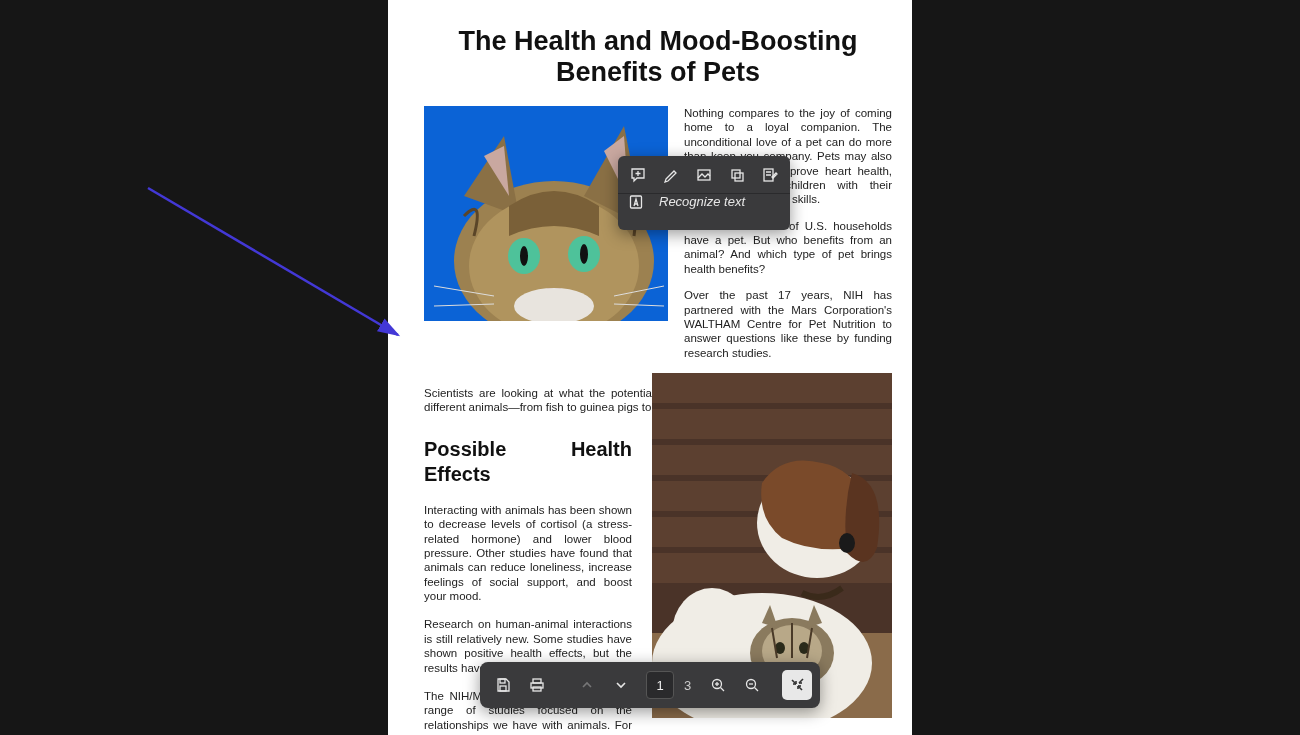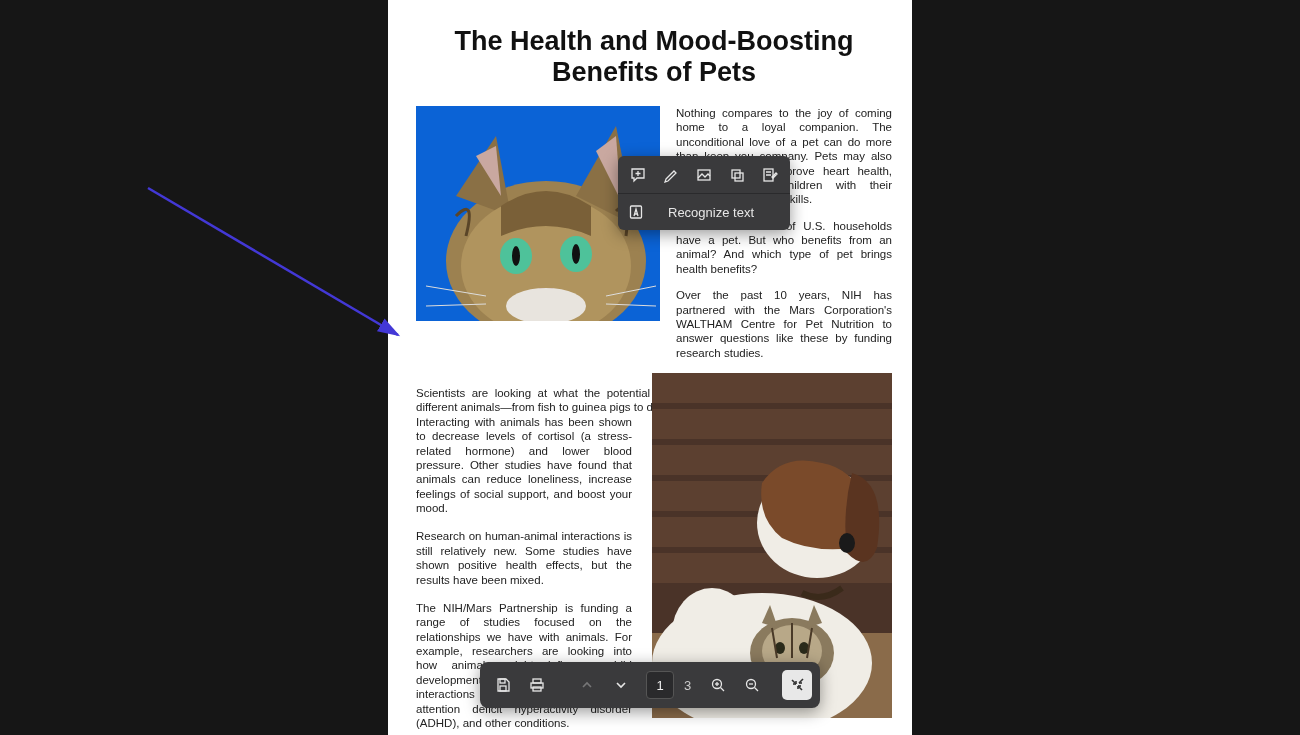--- a/index.html
+++ b/index.html
@@ -11,21 +11,21 @@
     overflow: hidden;
     position: relative;
   }
   .page {
     position: absolute;
     left: 388px;
     top: 0;
     width: 524px;
     height: 735px;
     background: #ffffff;
-    padding: 22px 20px 0 28px;
+    padding: 22px 20px 0 36px;
   }
   .title {
     text-align: center;
     font-size: 27px;
     font-weight: 700;
     line-height: 1.15;
     color: #111;
     margin: 4px 18px 18px 18px;
   }
   .top-row {
@@ -109,25 +109,26 @@
     width: 26px;
     height: 26px;
     display: flex;
     align-items: center;
     justify-content: center;
     border-radius: 4px;
     cursor: pointer;
   }
   .ctx-row2 {
     display: flex;
-    align-items: center;
+    align-items: flex-start;
     height: 36px;
     padding: 0 10px;
-    gap: 24px;
+    gap: 15px;
     cursor: pointer;
+    font-style: italic;
   }
 
   
   .viewer-bar {
     position: absolute;
     left: 480px;
     top: 662px;
     width: 340px;
     height: 46px;
     background: #3a3a3c;
@@ -220,28 +221,29 @@
         <line x1="70" y1="198" x2="10" y2="200" stroke="#ddd" stroke-width="1"></line>
         <line x1="190" y1="190" x2="240" y2="180" stroke="#ddd" stroke-width="1"></line>
         <line x1="190" y1="198" x2="240" y2="200" stroke="#ddd" stroke-width="1"></line>
         <path d="M40 110 Q60 90 50 130" stroke="#5a4528" stroke-width="3" fill="none"></path>
         <path d="M200 105 Q215 90 210 130" stroke="#5a4528" stroke-width="3" fill="none"></path>
       </svg>
     </div>
     <div class="top-text">
       <p>Nothing compares to the joy of coming home to a loyal companion. The unconditional love of a pet can do more than keep you company. Pets may also decrease stress, improve heart health, and even help children with their emotional and social skills.</p>
       <p>An estimated 68% of U.S. households have a pet. But who benefits from an animal? And which type of pet brings health benefits?</p>
-      <p>Over the past 10 years, NIH has partnered with the Mars Corporation's WALTHAM Centre for Pet Nutrition to answer questions like these by funding research studies.</p>
+      <p>Over the past 17 years, NIH has partnered with the Mars Corporation's WALTHAM Centre for Pet Nutrition to answer questions like these by funding research studies.</p>
     </div>
   </div>
 
   <p class="mid-para">Scientists are looking at what the potential physical and mental health benefits are for different animals—from fish to guinea pigs to dogs and cats.</p>
 
   <div class="bottom-row">
     <div class="bottom-text">
+      <h2 class="sub-head">Possible Health Effects</h2>
       <p>Interacting with animals has been shown to decrease levels of cortisol (a stress-related hormone) and lower blood pressure. Other studies have found that animals can reduce loneliness, increase feelings of social support, and boost your mood.</p>
       <p>Research on human-animal interactions is still relatively new. Some studies have shown positive health effects, but the results have been mixed.</p>
       <p>The NIH/Mars Partnership is funding a range of studies focused on the relationships we have with animals. For example, researchers are looking into how animals might influence child development. They're studying animal interactions with kids who have autism, attention deficit hyperactivity disorder (ADHD), and other conditions.</p>
     </div>
     <div class="dog-box">
       <svg class="dog-svg" width="240" height="345" viewBox="0 0 240 345">
 
         <rect width="240" height="345" fill="#4a3328"></rect>
         <rect x="0" y="0" width="240" height="30" fill="#5c4030"></rect>
         <rect x="0" y="36" width="240" height="30" fill="#5c4030"></rect>

